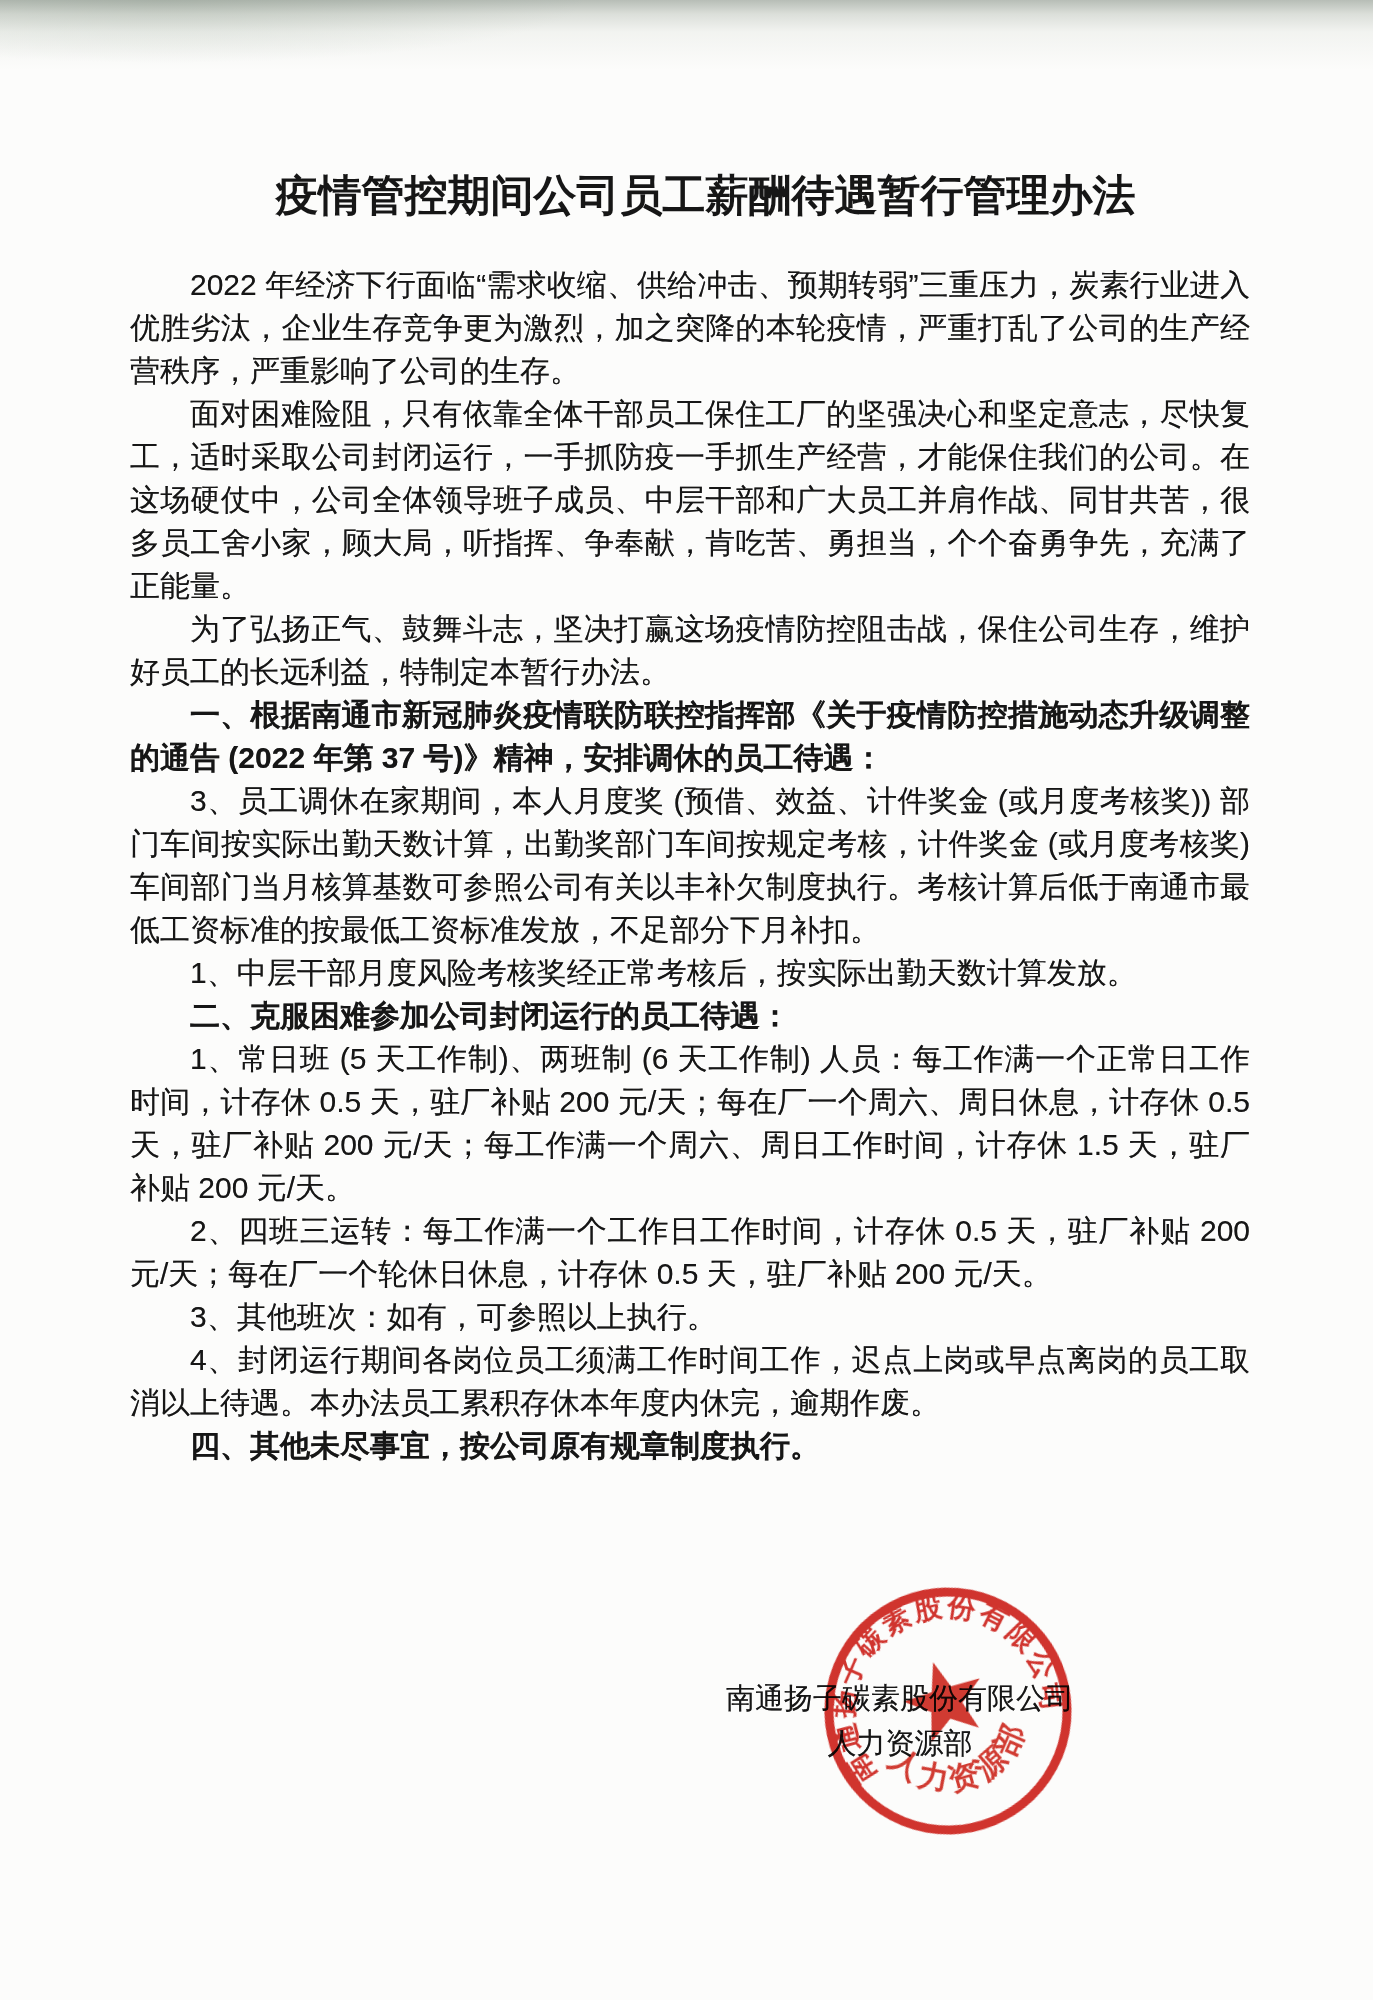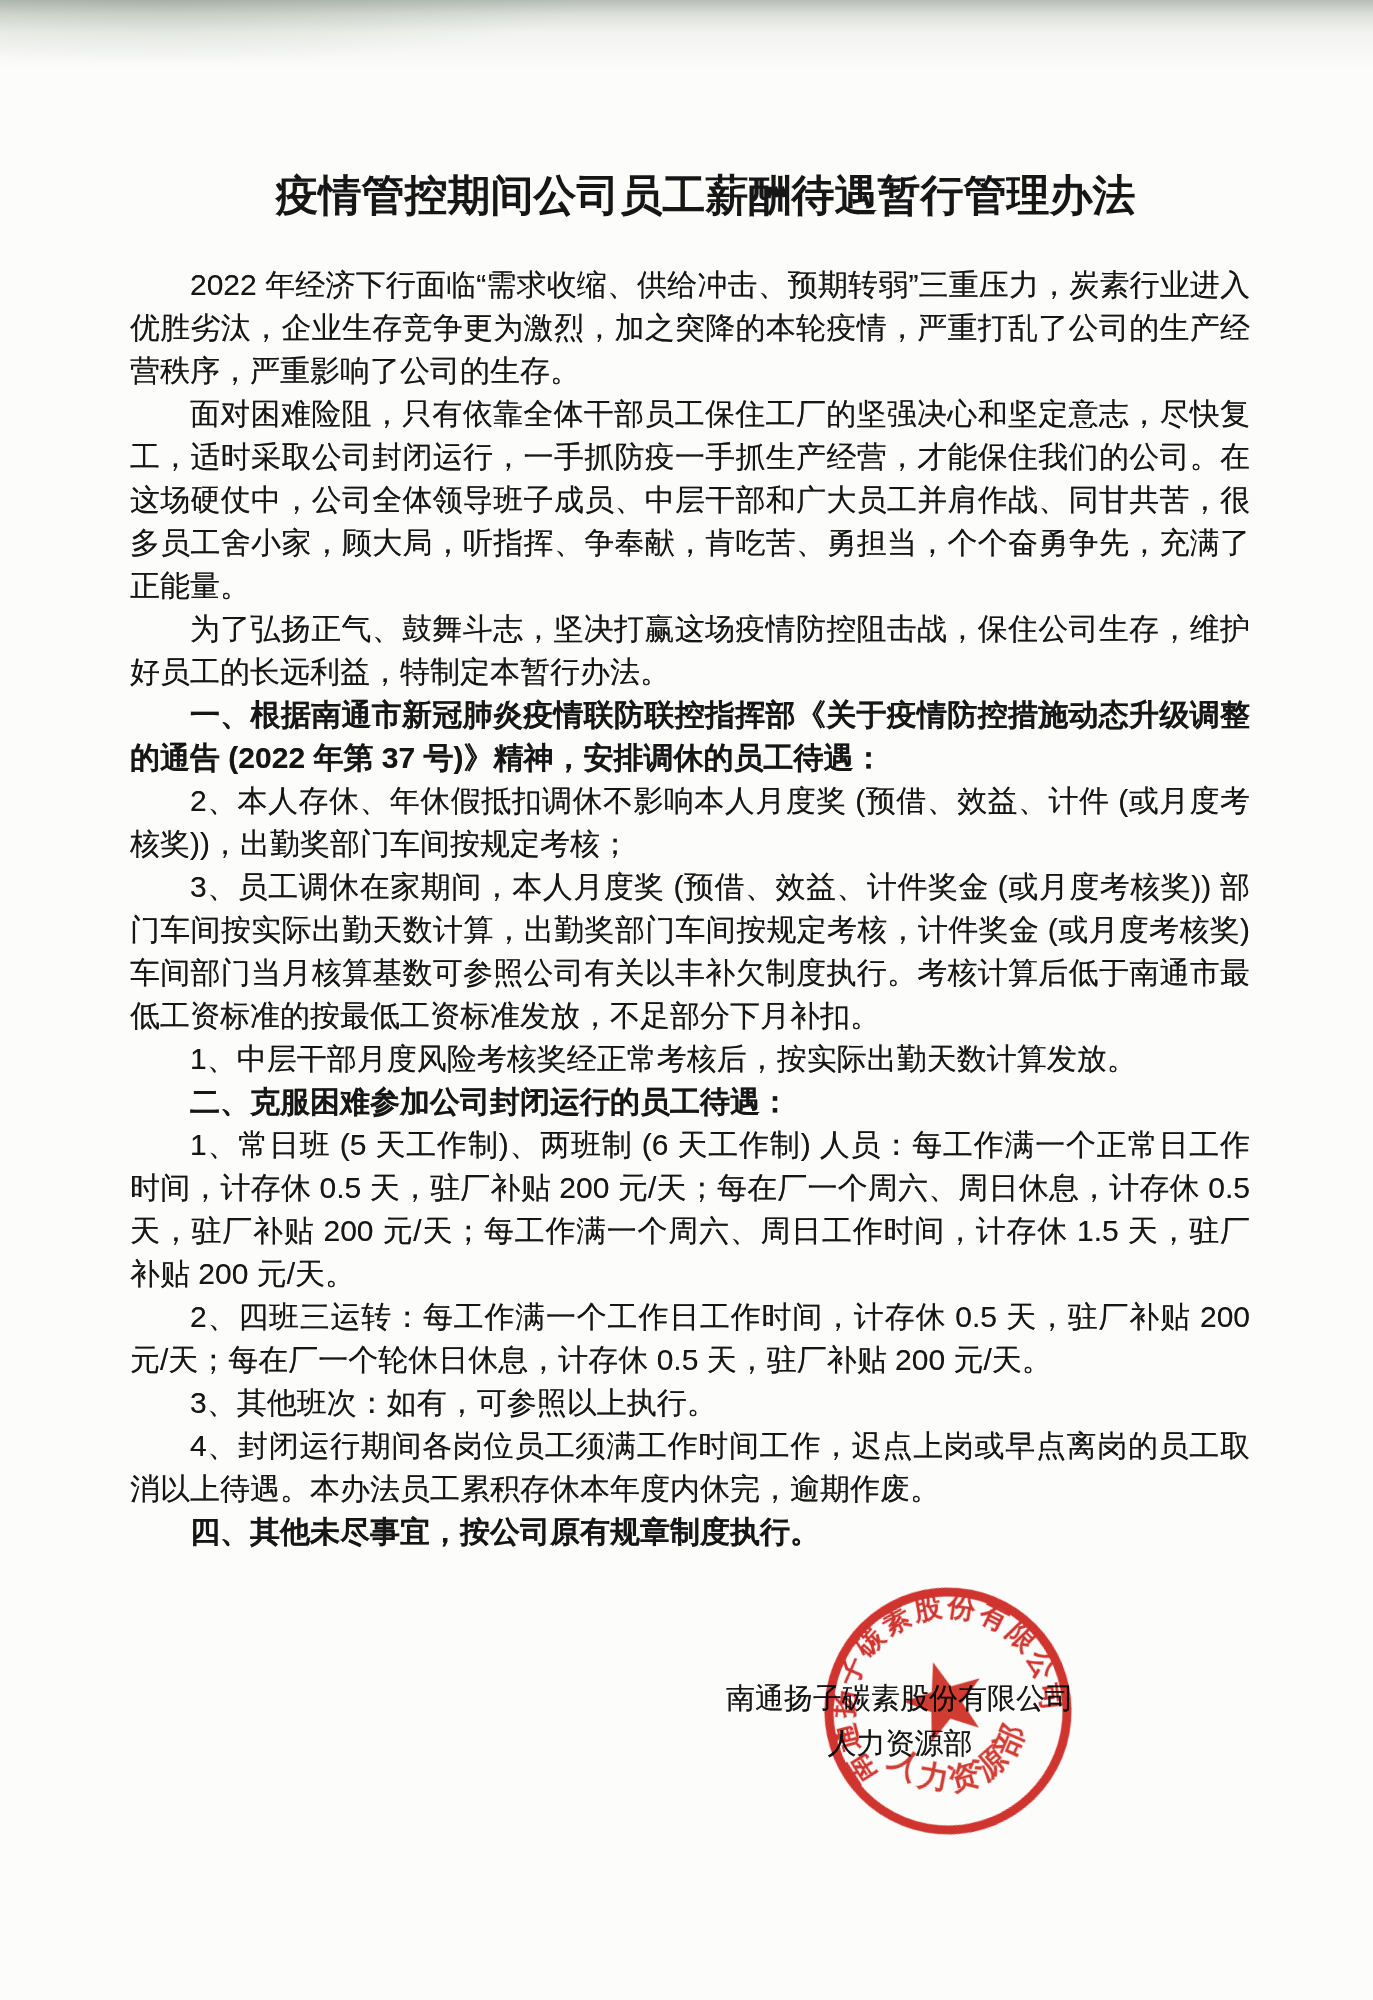--- a/index.html
+++ b/index.html
@@ -82,21 +82,20 @@
 
   <div class="scan-band"></div>
 
   <h1 class="title">疫情管控期间公司员工薪酬待遇暂行管理办法</h1>
 
   <div class="content">
     <p data-style="normal">2022 年经济下行面临“需求收缩、供给冲击、预期转弱”三重压力，炭素行业进入优胜劣汰，企业生存竞争更为激烈，加之突降的本轮疫情，严重打乱了公司的生产经营秩序，严重影响了公司的生存。</p>
     <p data-style="normal">面对困难险阻，只有依靠全体干部员工保住工厂的坚强决心和坚定意志，尽快复工，适时采取公司封闭运行，一手抓防疫一手抓生产经营，才能保住我们的公司。在这场硬仗中，公司全体领导班子成员、中层干部和广大员工并肩作战、同甘共苦，很多员工舍小家，顾大局，听指挥、争奉献，肯吃苦、勇担当，个个奋勇争先，充满了正能量。</p>
     <p data-style="normal">为了弘扬正气、鼓舞斗志，坚决打赢这场疫情防控阻击战，保住公司生存，维护好员工的长远利益，特制定本暂行办法。</p>
     <p data-style="bold">一、根据南通市新冠肺炎疫情联防联控指挥部《关于疫情防控措施动态升级调整的通告 (2022 年第 37 号)》精神，安排调休的员工待遇：</p>
-    <p data-style="normal">2、本人存休、年休假抵扣调休不影响本人月度奖 (预借、效益、计件 (或月度考核奖))，出勤奖部门车间按规定考核；</p>
     <p data-style="normal">3、员工调休在家期间，本人月度奖 (预借、效益、计件奖金 (或月度考核奖)) 部门车间按实际出勤天数计算，出勤奖部门车间按规定考核，计件奖金 (或月度考核奖) 车间部门当月核算基数可参照公司有关以丰补欠制度执行。考核计算后低于南通市最低工资标准的按最低工资标准发放，不足部分下月补扣。</p>
     <p data-style="normal">1、中层干部月度风险考核奖经正常考核后，按实际出勤天数计算发放。</p>
     <p data-style="bold">二、克服困难参加公司封闭运行的员工待遇：</p>
     <p data-style="normal">1、常日班 (5 天工作制)、两班制 (6 天工作制) 人员：每工作满一个正常日工作时间，计存休 0.5 天，驻厂补贴 200 元/天；每在厂一个周六、周日休息，计存休 0.5 天，驻厂补贴 200 元/天；每工作满一个周六、周日工作时间，计存休 1.5 天，驻厂补贴 200 元/天。</p>
     <p data-style="normal">2、四班三运转：每工作满一个工作日工作时间，计存休 0.5 天，驻厂补贴 200 元/天；每在厂一个轮休日休息，计存休 0.5 天，驻厂补贴 200 元/天。</p>
     <p data-style="normal">3、其他班次：如有，可参照以上执行。</p>
     <p data-style="normal">4、封闭运行期间各岗位员工须满工作时间工作，迟点上岗或早点离岗的员工取消以上待遇。本办法员工累积存休本年度内休完，逾期作废。</p>
     <p data-style="bold">四、其他未尽事宜，按公司原有规章制度执行。</p>
   </div>
 

